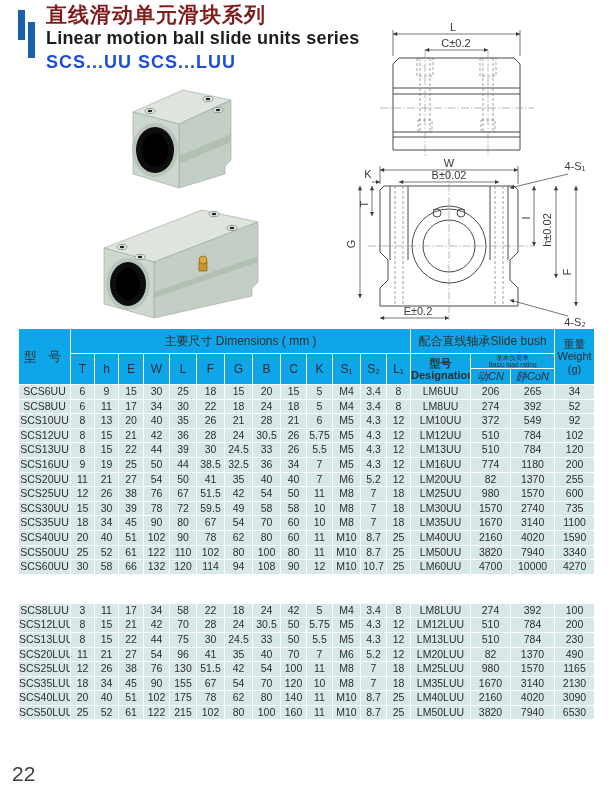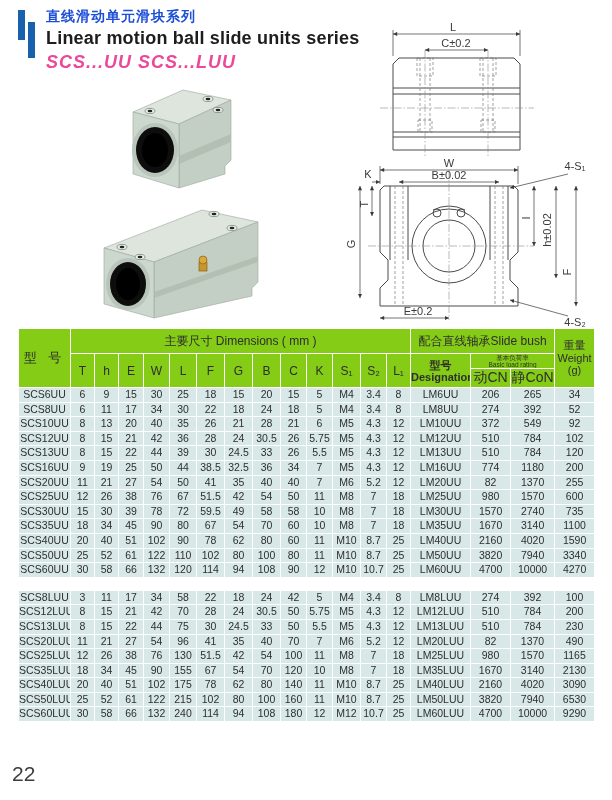--- a/index.html
+++ b/index.html
@@ -6,43 +6,43 @@
   body{
     width:612px;height:800px;position:relative;background:#ffffff;
     font-family:"Liberation Sans", sans-serif;color:#222;overflow:hidden;
   }
   
   .hdr{position:absolute;left:18px;top:6px;width:380px;}
   .hdr-bars{position:absolute;left:0;top:4px;width:22px;height:52px;}
   .bar1{position:absolute;left:0;top:0;width:7px;height:30px;background:#1961ac;}
   .bar2{position:absolute;left:10px;top:12px;width:7px;height:36px;background:#1961ac;}
   .hdr-text{margin-left:28px;}
-  .title-cn{color:#1d4ed8;font-weight:bold;font-size:14px;line-height:21px;letter-spacing:1px;}
+  .title-cn{color:#7f1d1d;font-weight:bold;font-size:21px;line-height:21px;letter-spacing:1px;font-family:Liberation Mono, monospace;}
   .title-en{color:#1d1d1d;font-weight:bold;font-size:18px;line-height:23px;letter-spacing:.2px;}
-  .subtitle{color:#ec4899;font-weight:bold;font-size:18px;line-height:24px;letter-spacing:1px;font-style:italic;}
+  .subtitle{color:#1d4ed8;font-weight:bold;font-size:18px;line-height:24px;letter-spacing:1px;}
   
   .photo-short{position:absolute;left:105px;top:86px;}
   .photo-long{position:absolute;left:82px;top:200px;}
   .drawing{position:absolute;left:338px;top:20px;}
   .drawing text{font-family:"Liberation Sans",sans-serif;font-size:11px;fill:#3a3a3a;}
   
   .tbl-wrap{position:absolute;left:18px;top:328px;width:576px;}
   table{border-collapse:collapse;table-layout:fixed;width:576px;}
   td,th{border:1px solid #ffffff;padding:0;text-align:center;vertical-align:middle;
         font-weight:normal;color:#2e2e2e;overflow:hidden;white-space:nowrap;}
-  thead th{background:#84cc16;}
+  thead th{background:#0ea5e9;}
   tbody td{background:#d8e8e9;font-size:10.5px;height:13.6px;line-height:13.6px;}
   .grp{font-size:12px;height:24px;}
   .coll{font-size:12px;}
   .model-h{font-size:13px;letter-spacing:4px;}
   .desig-h div{font-size:11px;line-height:12px;font-weight:bold;}
   .load-grp div{font-size:6.5px;line-height:7px;}
-  .load-col{font-size:14px;height:13px;}
+  .load-col{font-size:11px;height:13px;font-style:italic;}
   .weight-h div{font-size:11px;line-height:12.5px;}
-  .tbl2{margin-top:12px;}
+  .tbl2{margin-top:28px;}
   
   .pagenum{position:absolute;left:12px;top:762px;font-size:21px;color:#3c3c3c;}
 </style>
 </head>
 <body>
 
 <div class="hdr">
   <div class="hdr-bars">
     <div class="bar1"></div>
       <div class="bar2"></div>
@@ -695,37 +695,17 @@
           <td>160</td>
           <td>11</td>
           <td>M10</td>
           <td>8.7</td>
           <td>25</td>
           <td>LM50LUU</td>
           <td>3820</td>
           <td>7940</td>
           <td>6530</td>
         </tr>
-        <tr>
-          <td>SCS60LUU</td>
-          <td>30</td>
-          <td>58</td>
-          <td>66</td>
-          <td>132</td>
-          <td>240</td>
-          <td>114</td>
-          <td>94</td>
-          <td>108</td>
-          <td>180</td>
-          <td>12</td>
-          <td>M12</td>
-          <td>10.7</td>
-          <td>25</td>
-          <td>LM60LUU</td>
-          <td>4700</td>
-          <td>10000</td>
-          <td>9290</td>
-        </tr>
       </tbody>
   </table>
 </div>
 
 <div class="pagenum">22</div>
 
 </body></html>

